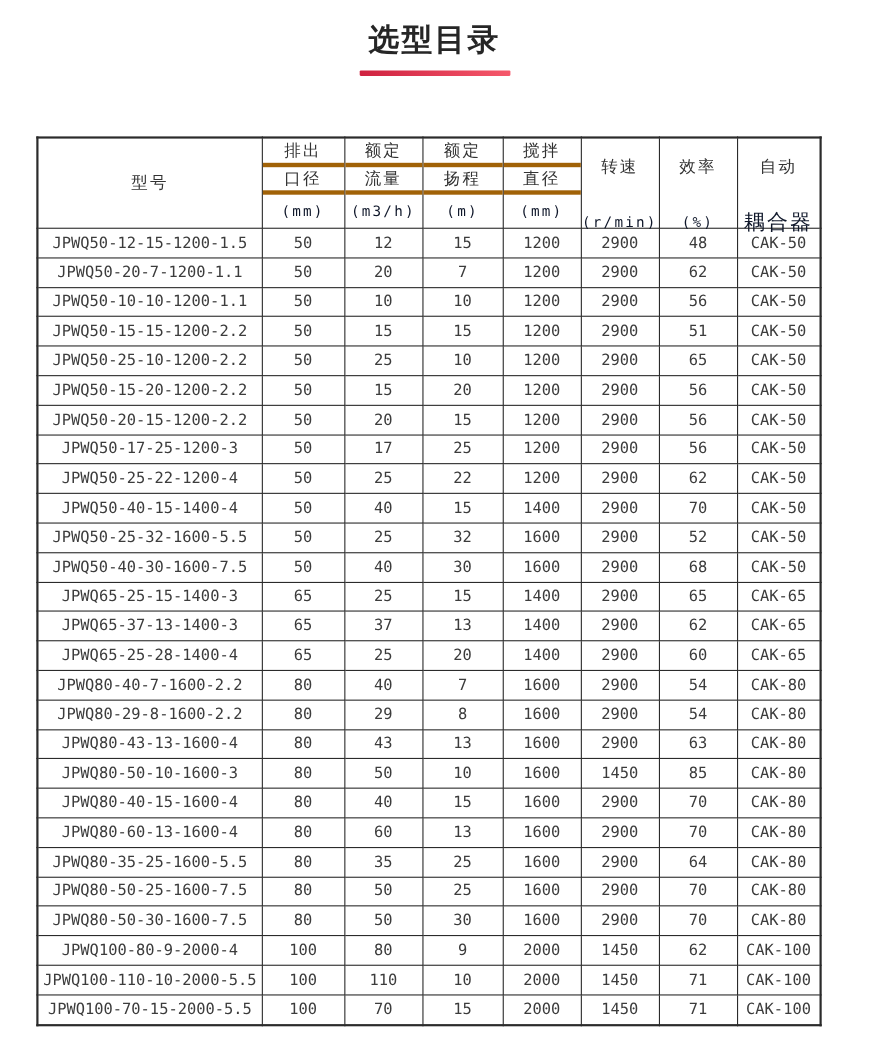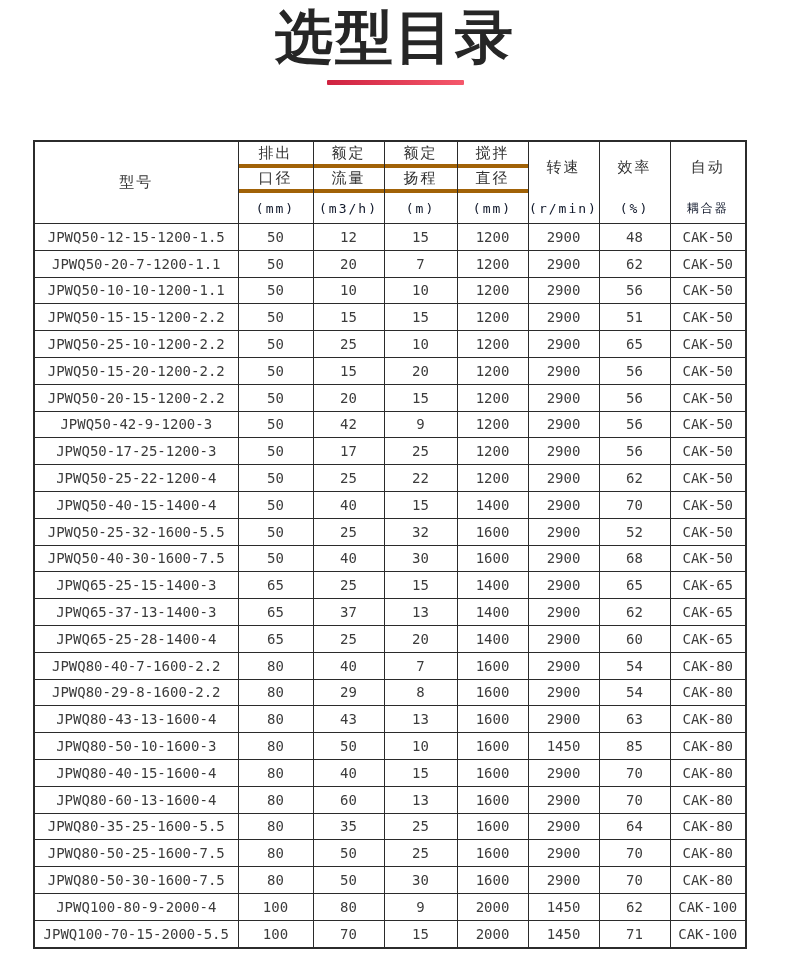--- a/index.html
+++ b/index.html
@@ -1,22 +1,22 @@
 <!DOCTYPE html>
 <html><head>
 <meta charset="utf-8">
 <style>
   html,body{margin:0;padding:0;background:#ffffff;}
   .page{
     width:790px;height:960px;box-sizing:border-box;overflow:hidden;
     background:#ffffff;font-family:"Liberation Sans",sans-serif;
   }
   .title{
-    margin:0;padding-top:8px;text-align:center;
-    font-size:58px;line-height:1.0;font-weight:800;letter-spacing:2px;
+    margin:14px;padding-top:8px;text-align:center;
+    font-size:28px;line-height:1.0;font-weight:800;letter-spacing:2px;
     color:#262626;font-family:"Liberation Sans",sans-serif;
   }
   .accent-bar{
     width:137px;height:5px;margin:14px auto 0;border-radius:1px;
     background:linear-gradient(90deg,#cf2240,#f5586b);
   }
   table.catalog{
     margin:55px 0 0 33px;width:712px;
     border-collapse:collapse;table-layout:fixed;
     border:2px solid #2b2b2b;
@@ -24,24 +24,24 @@
   .catalog th,.catalog td{
     border:1px solid #2b2b2b;padding:0;text-align:center;vertical-align:middle;
   }
   .catalog thead th{
     height:81px;font-weight:normal;color:#333333;font-size:15px;
   }
   .h-single{display:flex;height:81px;align-items:center;justify-content:center;letter-spacing:2px;}
   .h-stack{display:grid;grid-template-rows:26px 25px 30px;height:81px;}
   .h-stack>div{display:flex;align-items:center;justify-content:center;letter-spacing:2px;}
   .h-stack>div.zone-1,.h-stack>div.zone-2{border-bottom:4px solid #a16207;}
-  .h-tall{display:grid;grid-template-rows:51px 30px;height:81px;}
+  .h-tall{display:grid;grid-template-rows:51px 30px;height:81px;gap:10px;}
   .h-tall>div{display:flex;align-items:center;justify-content:center;letter-spacing:2px;}
   .unit{font-family:"DejaVu Sans Mono","Liberation Mono",monospace;font-size:13px;letter-spacing:0;color:#0f172a;}
-  .unit-cjk{font-size:12px;letter-spacing:2px;}
+  .unit-cjk{font-size:19px;letter-spacing:2px;}
   .catalog tbody td{
     height:25.8px;
     font-family:"DejaVu Sans Mono","Liberation Mono",monospace;
     font-size:14px;color:#3c3c3c;white-space:nowrap;
   }
 </style>
 </head>
 <body>
 
 <div class="page">
@@ -178,30 +178,20 @@
     <td>JPWQ50-20-15-1200-2.2</td>
     <td>50</td>
     <td>20</td>
     <td>15</td>
     <td>1200</td>
     <td>2900</td>
     <td>56</td>
     <td>CAK-50</td>
   </tr>
         <tr>
-    <td>JPWQ50-42-9-1200-3</td>
-    <td>50</td>
-    <td>42</td>
-    <td>9</td>
-    <td>1200</td>
-    <td>2900</td>
-    <td>56</td>
-    <td>CAK-50</td>
-  </tr>
-        <tr>
     <td>JPWQ50-17-25-1200-3</td>
     <td>50</td>
     <td>17</td>
     <td>25</td>
     <td>1200</td>
     <td>2900</td>
     <td>56</td>
     <td>CAK-50</td>
   </tr>
         <tr>
@@ -368,20 +358,30 @@
     <td>JPWQ100-80-9-2000-4</td>
     <td>100</td>
     <td>80</td>
     <td>9</td>
     <td>2000</td>
     <td>1450</td>
     <td>62</td>
     <td>CAK-100</td>
   </tr>
         <tr>
+    <td>JPWQ100-110-10-2000-5.5</td>
+    <td>100</td>
+    <td>110</td>
+    <td>10</td>
+    <td>2000</td>
+    <td>1450</td>
+    <td>71</td>
+    <td>CAK-100</td>
+  </tr>
+        <tr>
     <td>JPWQ100-70-15-2000-5.5</td>
     <td>100</td>
     <td>70</td>
     <td>15</td>
     <td>2000</td>
     <td>1450</td>
     <td>71</td>
     <td>CAK-100</td>
   </tr>
       </tbody>

